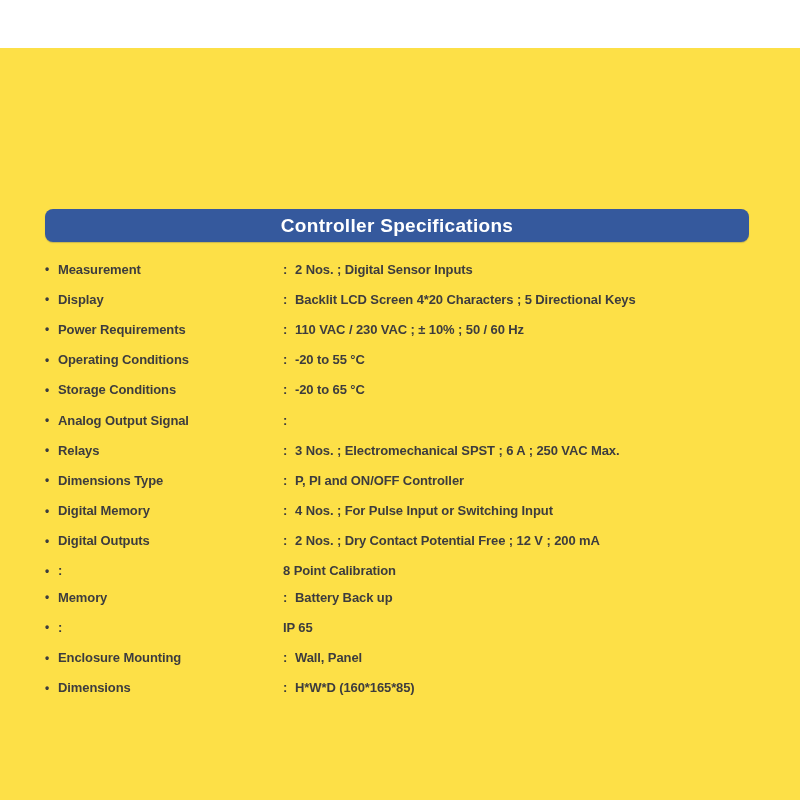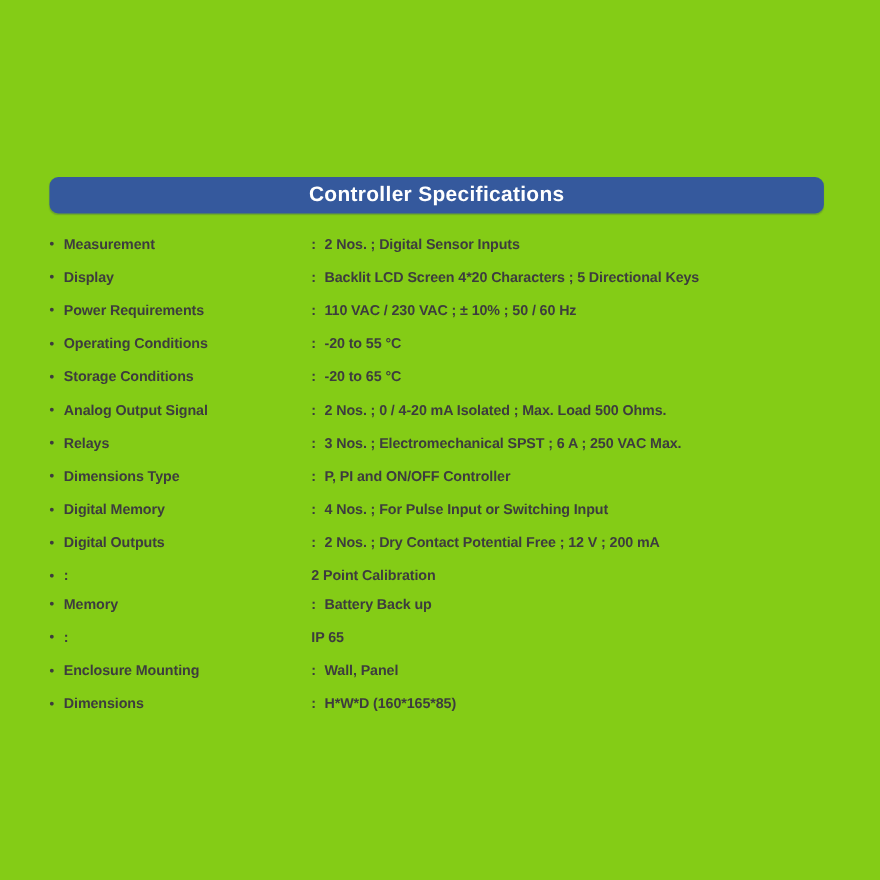--- a/index.html
+++ b/index.html
@@ -10,21 +10,22 @@
   body {
     width: 800px;
     height: 800px;
     position: relative;
     overflow: hidden;
     font-family: "Liberation Sans", sans-serif;
   }
   .page {
     position: absolute;
     inset: 0;
-    background: #84cc16;
+    background: #fde047;
+    margin-top: 48px;
   }
   .header-bar {
     position: absolute;
     left: 45px;
     top: 161px;
     width: 704px;
     height: 33px;
     background: #35599d;
     border-radius: 8px;
     display: flex;
@@ -109,21 +110,20 @@
     <span class="bullet">•</span>
     <span class="label">Storage Conditions</span>
     <span class="colon">:</span>
     <span class="value">-20 to 65 °C</span>
   </div>
 
   <div class="spec-row">
     <span class="bullet">•</span>
     <span class="label">Analog Output Signal</span>
     <span class="colon">:</span>
-    <span class="value">2 Nos. ; 0 / 4-20 mA Isolated ; Max. Load 500 Ohms.</span>
   </div>
 
   <div class="spec-row">
     <span class="bullet">•</span>
     <span class="label">Relays</span>
     <span class="colon">:</span>
     <span class="value">3 Nos. ; Electromechanical SPST ; 6 A ; 250 VAC Max.</span>
   </div>
 
   <div class="spec-row">
@@ -143,21 +143,21 @@
   <div class="spec-row">
     <span class="bullet">•</span>
     <span class="label">Digital Outputs</span>
     <span class="colon">:</span>
     <span class="value">2 Nos. ; Dry Contact Potential Free ; 12 V ; 200 mA</span>
   </div>
 
   <div class="spec-row">
     <span class="bullet">•</span>
     <span class="colon">:</span>
-    <span class="value">2 Point Calibration</span>
+    <span class="value">8 Point Calibration</span>
   </div>
 
   <div class="spec-row tight">
     <span class="bullet">•</span>
     <span class="label">Memory</span>
     <span class="colon">:</span>
     <span class="value">Battery Back up</span>
   </div>
 
   <div class="spec-row">

